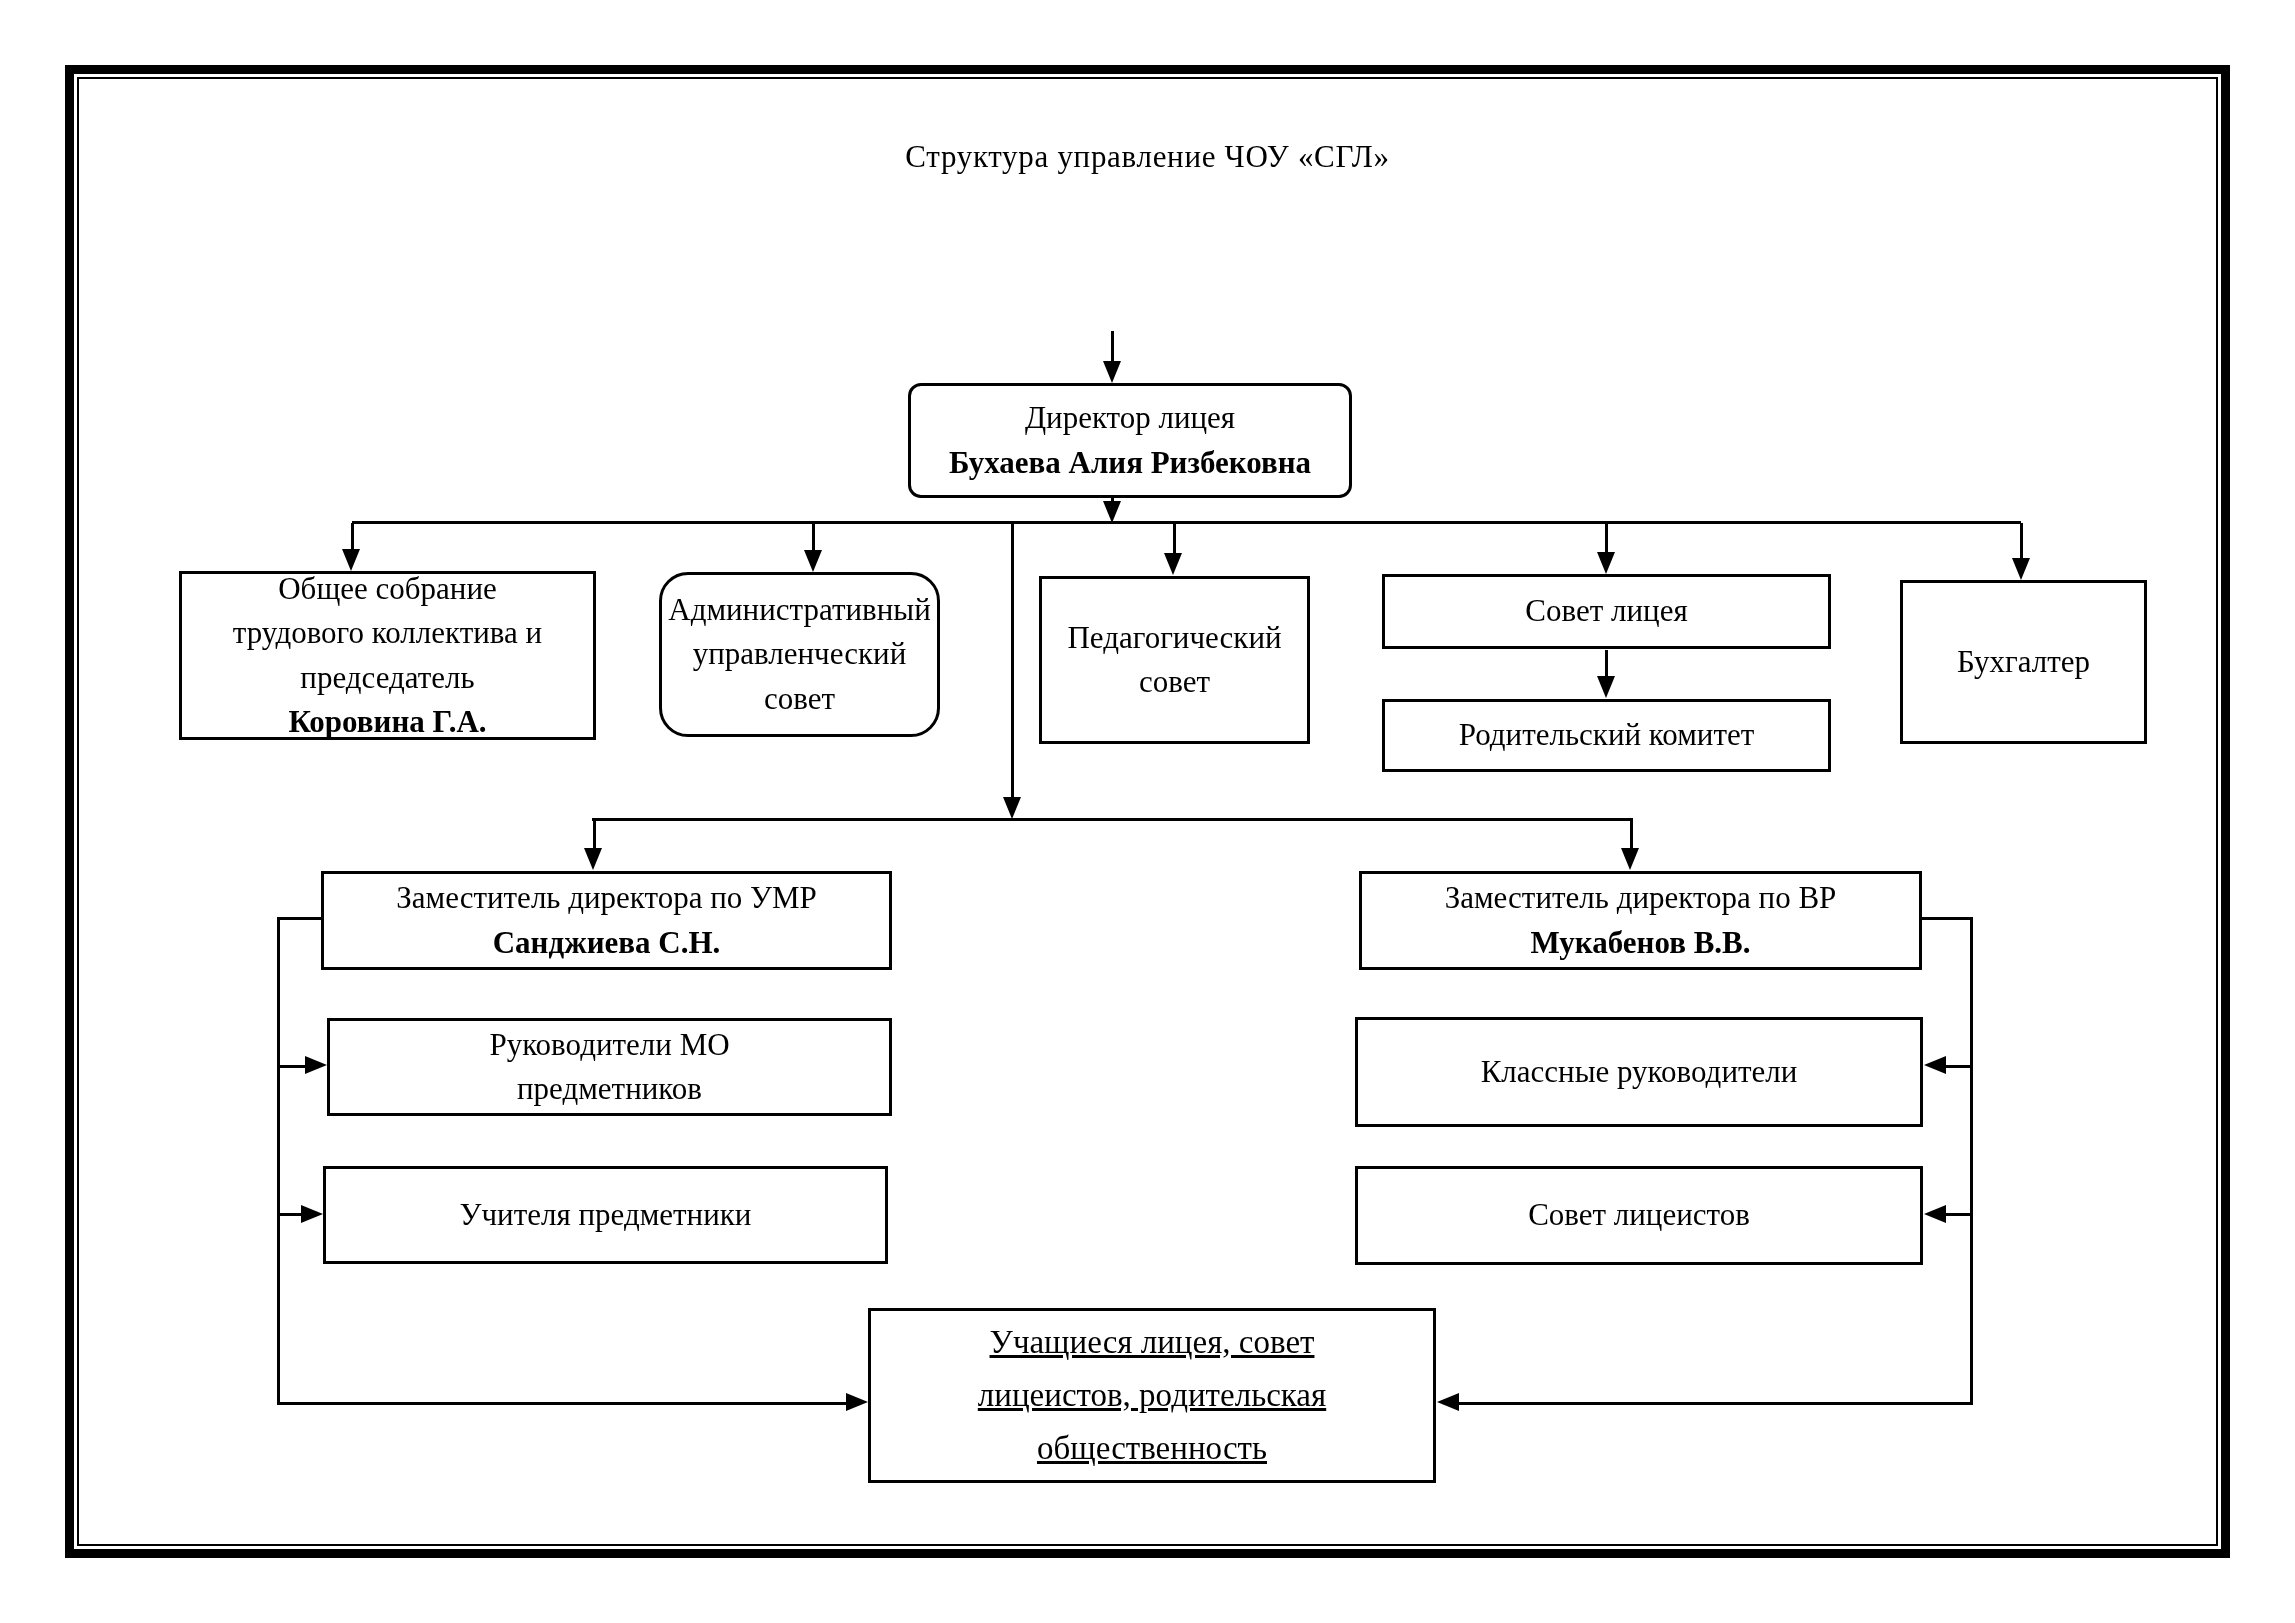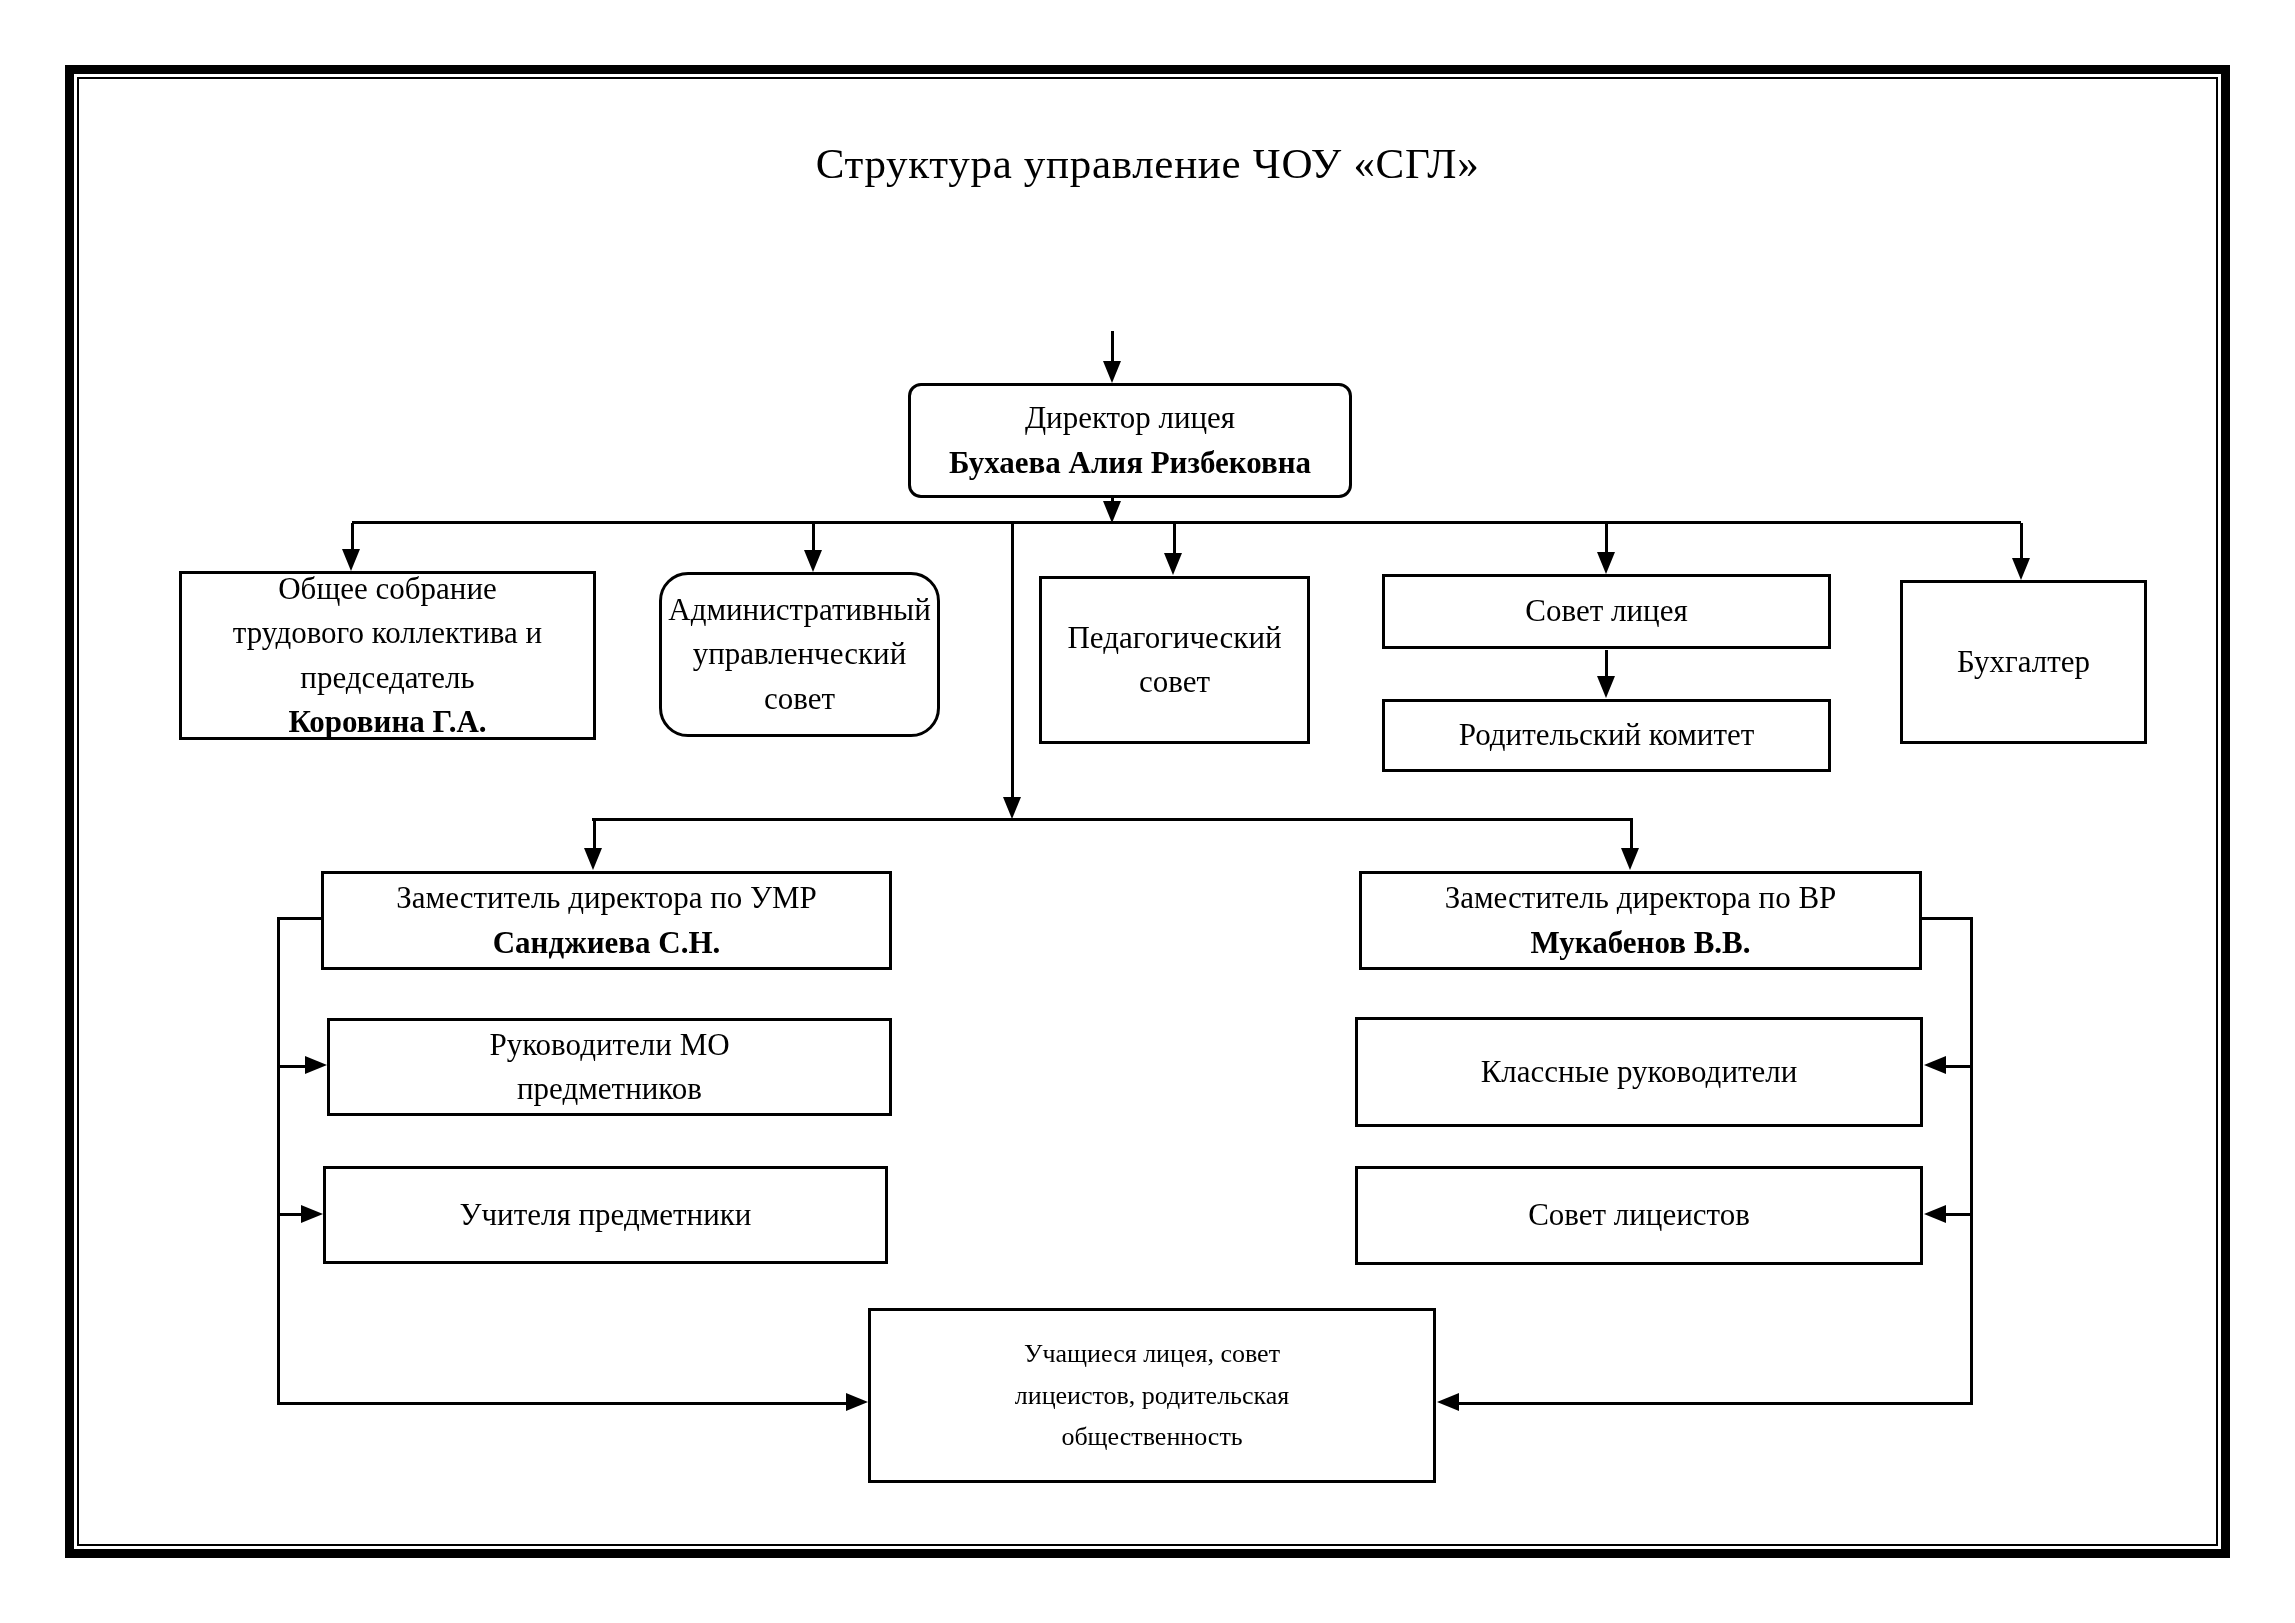--- a/index.html
+++ b/index.html
@@ -14,34 +14,34 @@
   .frame-outer{
     position:absolute;left:65px;top:65px;right:65px;bottom:65px;
     border:9.2px solid #000;
   }
   .frame-inner{
     position:absolute;left:77px;top:77px;right:77px;bottom:77px;
     border:2px solid #000;
   }
   .title{
     position:absolute;left:0;top:139px;width:100%;
-    text-align:center;font-size:43px;letter-spacing:0.7px;
+    text-align:center;font-size:31px;letter-spacing:0.7px;
   }
   .box{
     position:absolute;
     border:3.3px solid #000;
     background:#fff;
     display:flex;flex-direction:column;align-items:center;justify-content:center;
     text-align:center;
     font-size:31px;line-height:1.42;
     box-sizing:border-box;
   }
   .box .line{white-space:pre-line;display:block;}
   .box .bold{font-weight:bold;}
-  .box.big{font-size:26px;line-height:1.6;}
+  .box.big{font-size:33px;line-height:1.6;text-decoration:underline;}
   .hline,.vline{position:absolute;background:#000;}
   .hline{height:3.3px;}
   .vline{width:3.3px;}
   .ah{position:absolute;width:0;height:0;}
   .ah-down{border-left:9.8px solid transparent;border-right:9.8px solid transparent;border-top:22px solid #000;}
   .ah-right{border-top:9.8px solid transparent;border-bottom:9.8px solid transparent;border-left:22px solid #000;}
   .ah-left{border-top:9.8px solid transparent;border-bottom:9.8px solid transparent;border-right:22px solid #000;}
 </style>
 </head>
 <body>

